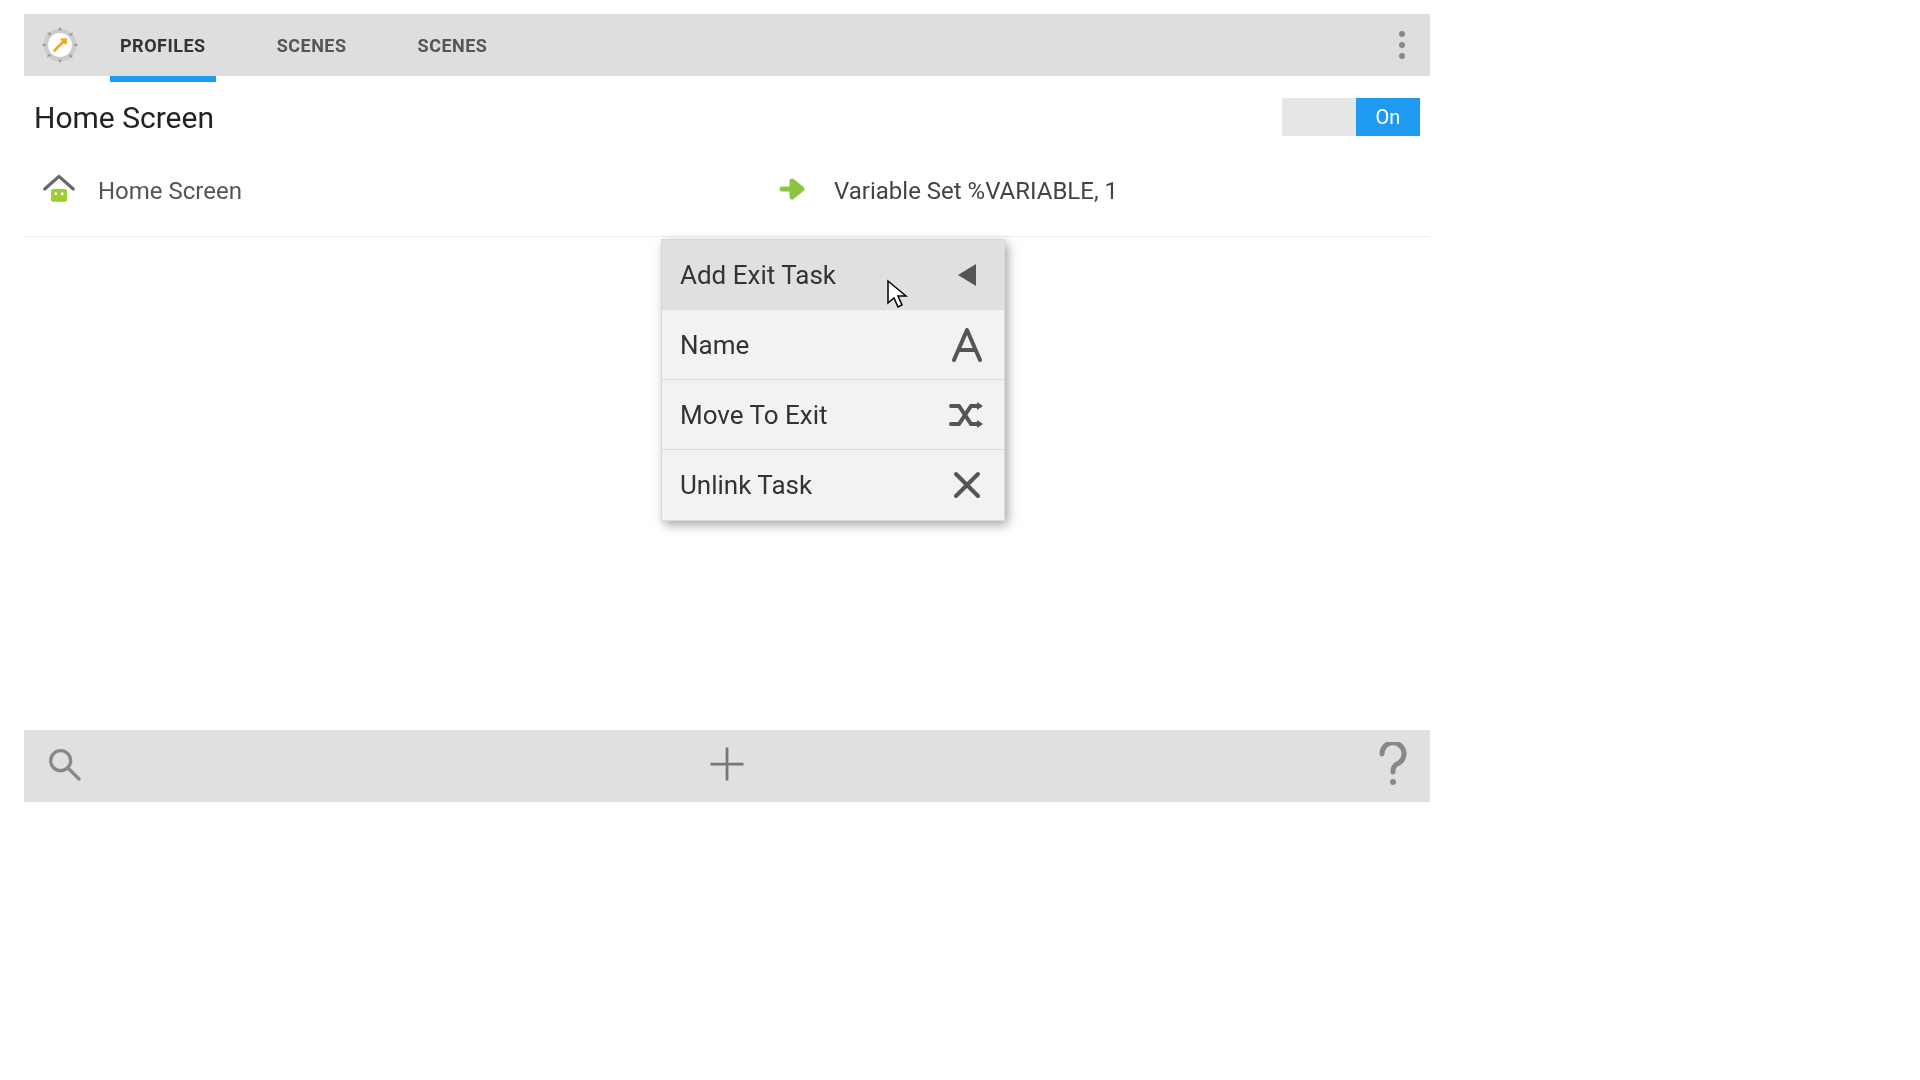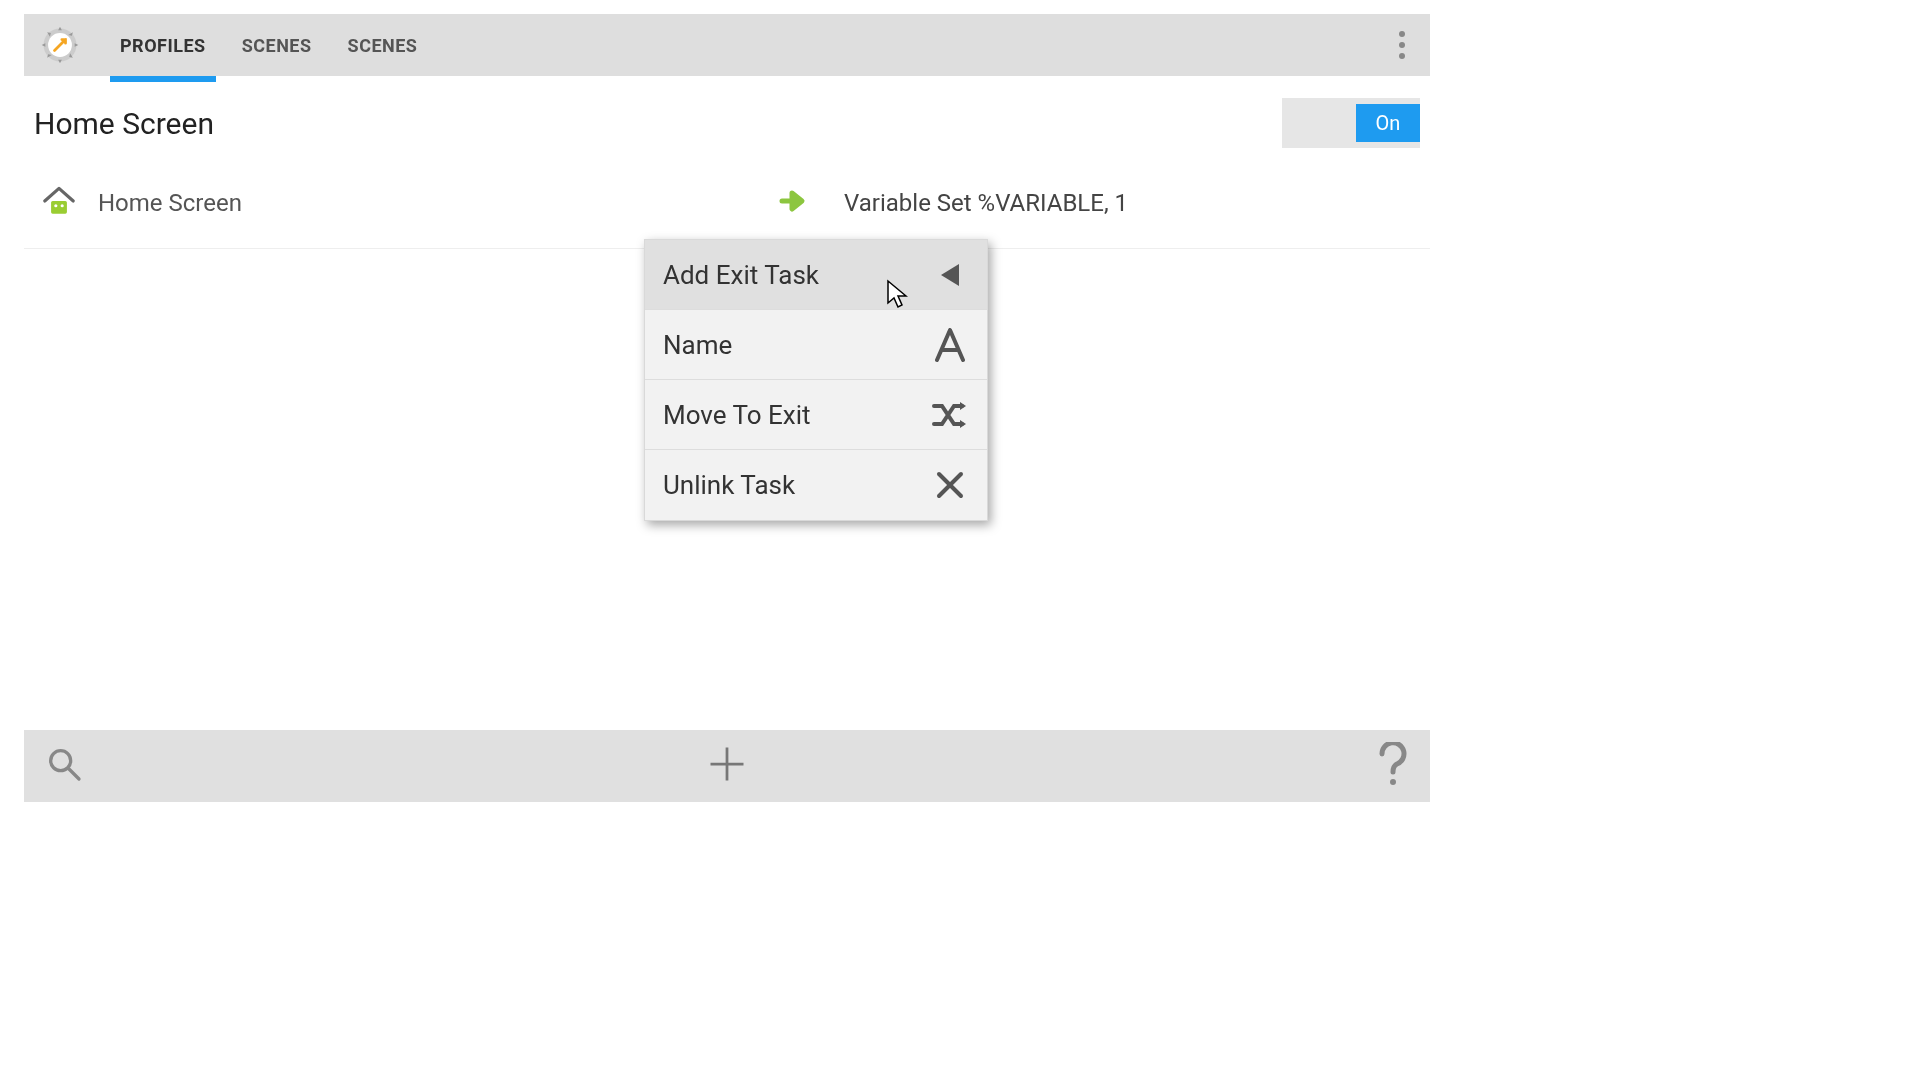--- a/index.html
+++ b/index.html
@@ -27,20 +27,21 @@
   padding-left: 12px;
 }
 .app-logo {
   width: 48px; height: 48px;
   display: flex; align-items: center; justify-content: center;
 }
 .tabs {
   display: flex;
   margin-left: 18px;
   height: 100%;
+  gap: 35px;
 }
 .tab {
   height: 100%;
   padding: 0 18px;
   display: flex;
   align-items: center;
   font-size: 18px;
   font-weight: 700;
   letter-spacing: 0.5px;
   color: #555;
@@ -69,21 +70,21 @@
   padding: 22px 10px 20px 10px;
 }
 .title-row h1 {
   font-size: 30px;
   font-weight: 400;
   color: #222;
 }
 .toggle {
   margin-left: auto;
   width: 138px;
-  height: 50px;
+  height: 38px;
   background: #e6e6e6;
   display: flex;
   align-items: center;
   justify-content: flex-end;
   cursor: pointer;
 }
 .toggle .knob {
   width: 64px;
   height: 38px;
   background: #1e9bf0;
@@ -106,33 +107,33 @@
   gap: 20px;
   flex: 1;
 }
 .profile-name {
   font-size: 24px;
   color: #555;
 }
 .profile-task {
   display: flex;
   align-items: center;
-  gap: 34px;
+  gap: 24px;
   flex: 1;
   justify-content: flex-start;
   padding-left: 96px;
 }
 .task-text {
   font-size: 24px;
   color: #444;
 }
 
 .context-menu {
   position: absolute;
-  left: 620px;
+  left: 637px;
   top: 225px;
   width: 344px;
   background: #f2f2f2;
   box-shadow: 3px 4px 10px rgba(0,0,0,0.35);
   border: 1px solid #d9d9d9;
 }
 .menu-item {
   height: 70px;
   padding: 0 18px;
   display: flex;

